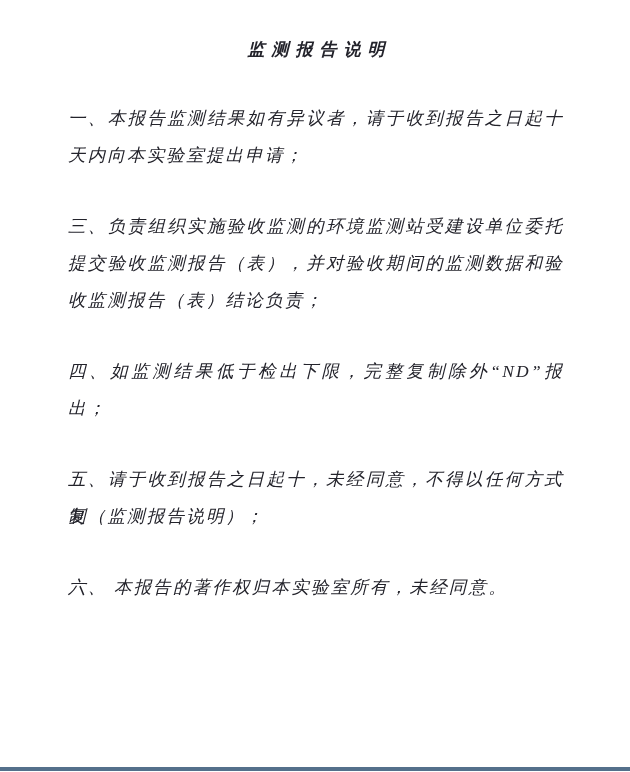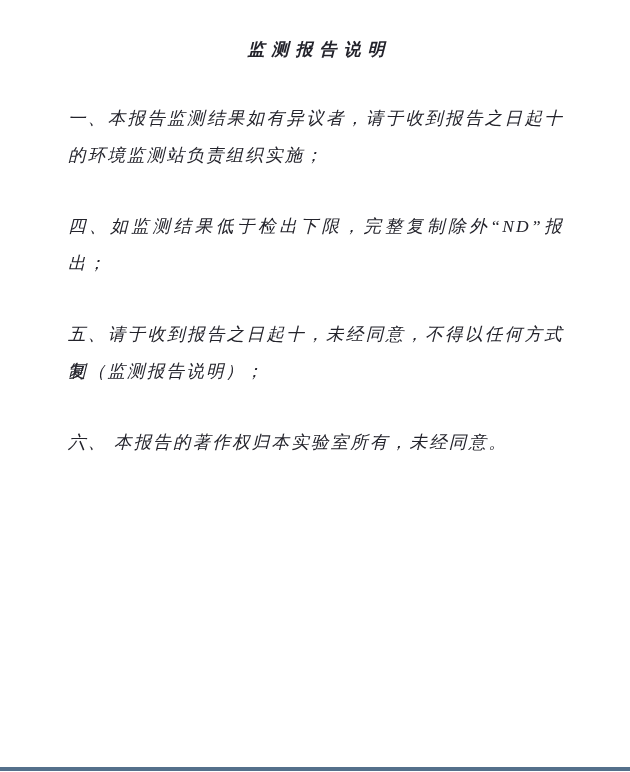--- a/index.html
+++ b/index.html
@@ -62,24 +62,29 @@
 </style>
 </head>
 <body>
 
 <div class="page">
 
   <h1 class="doc-title">监测报告说明</h1>
 
   <div class="para">
     <div class="line full">一、本报告监测结果如有异议者，请于收到报告之日起十</div>
-    <div class="line">的环境监测站负责组织实施；</div>
+    <div class="line">天内向本实验室提出申请；</div>
   </div>
 
 
+  <div class="para">
+    <div class="line full">三、负责组织实施验收监测的环境监测站受建设单位委托</div>
+    <div class="line full">提交验收监测报告（表），并对验收期间的监测数据和验</div>
+    <div class="line">收监测报告（表）结论负责；</div>
+  </div>
 
   <div class="para">
     <div class="line full">四、如监测结果低于检出下限，完整复制除外“ND”报</div>
     <div class="line">出；</div>
   </div>
 
   <div class="para">
     <div class="line full">五、请于收到报告之日起十，未经同意，不得以任何方式复</div>
     <div class="line">制（监测报告说明）；</div>
   </div>

